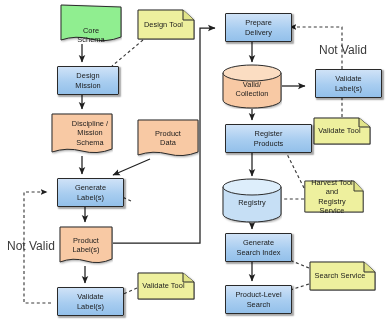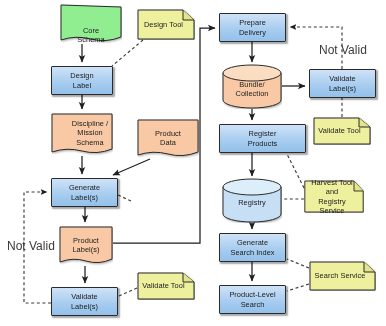--- a/index.html
+++ b/index.html
@@ -41,20 +41,21 @@
     white-space:pre-line;
   }
   
   .box{
     border:1px solid #2a2a2a;
     border-radius:1px;
     box-shadow:1.6px 1.6px 1.6px rgba(0,0,0,0.35);
   }
   .box.blue{
     background:linear-gradient(to bottom,#cfe2f7 0%,#a8cdf0 55%,#93c0ea 100%);
+    margin-left:6px;
   }
   
   .doc{
     background:transparent;
     border:none;
     box-shadow:none;
   }
   .doc svg{
     position:absolute;
     left:0; top:0;
@@ -170,21 +171,21 @@
   <div class="node note" style="left:137px;top:9px;width:58px;height:31px;">
     <svg viewBox="0 0 58 31" preserveAspectRatio="none">
       <path d="M1,1 L46,1 L57,11 L57,30 L1,30 Z" fill="#eef09e" stroke="#2a2a2a" stroke-width="1" style="filter:drop-shadow(1.6px 1.6px 1.1px rgba(0,0,0,0.35))"></path>
       <path d="M46,1 L46,11 L57,11" fill="#e2e58a" stroke="#2a2a2a" stroke-width="1"></path>
     </svg>
     <span class="lbl" style="margin-right:5px;">Design Tool</span>
   </div>
 
   <div class="node box blue" style="left:51px;top:66px;width:62px;height:29px;">
     <span class="lbl">Design
-Label</span>
+Mission</span>
   </div>
 
   <div class="node doc" style="left:51px;top:113px;width:62px;height:43px;padding-left:16px;">
     <svg viewBox="0 0 62 43" preserveAspectRatio="none">
       <path d="M1,1 L61,1 L61,36 Q46,42 31,38 Q16,34 1,39 Z" fill="#f8c9a4" stroke="#2a2a2a" stroke-width="1" style="filter:drop-shadow(1.6px 1.6px 1.1px rgba(0,0,0,0.35))"></path>
     </svg>
     <span class="lbl" style="margin-top:-3px;">Discipline /
 Mission
 Schema</span>
   </div>
@@ -227,21 +228,21 @@
   <div class="node box blue" style="left:219px;top:13px;width:67px;height:29px;">
     <span class="lbl">Prepare
 Delivery</span>
   </div>
 
   <div class="node cyl" style="left:222px;top:64px;width:60px;height:45px;">
     <svg viewBox="0 0 60 45" preserveAspectRatio="none">
       <path d="M1,9 L1,36 A29,8 0 0 0 59,36 L59,9 Z" fill="#f8c9a4" stroke="#2a2a2a" stroke-width="1" style="filter:drop-shadow(1.6px 1.6px 1.1px rgba(0,0,0,0.35))"></path>
       <ellipse cx="30" cy="9" rx="29" ry="8" fill="#fbddc2" stroke="#2a2a2a" stroke-width="1"></ellipse>
     </svg>
-    <span class="lbl" style="margin-top:5px;">Bundle/
+    <span class="lbl" style="margin-top:5px;">Valid/
 Collection</span>
   </div>
 
   <div class="node box blue" style="left:309px;top:69px;width:67px;height:29px;">
     <span class="lbl">Validate
 Label(s)</span>
   </div>
 
   <div class="node note" style="left:313px;top:117px;width:58px;height:28px;">
     <svg viewBox="0 0 58 28" preserveAspectRatio="none">

